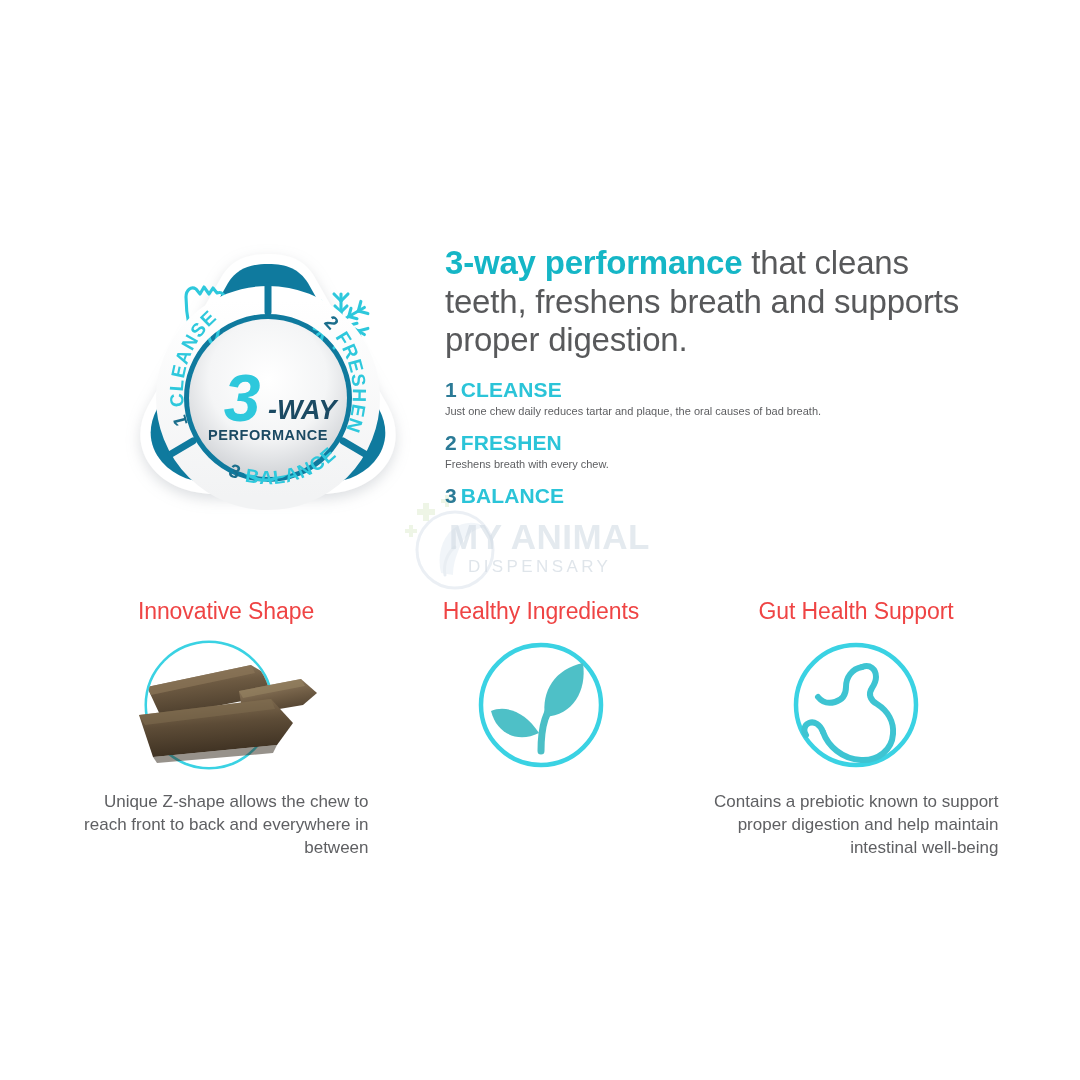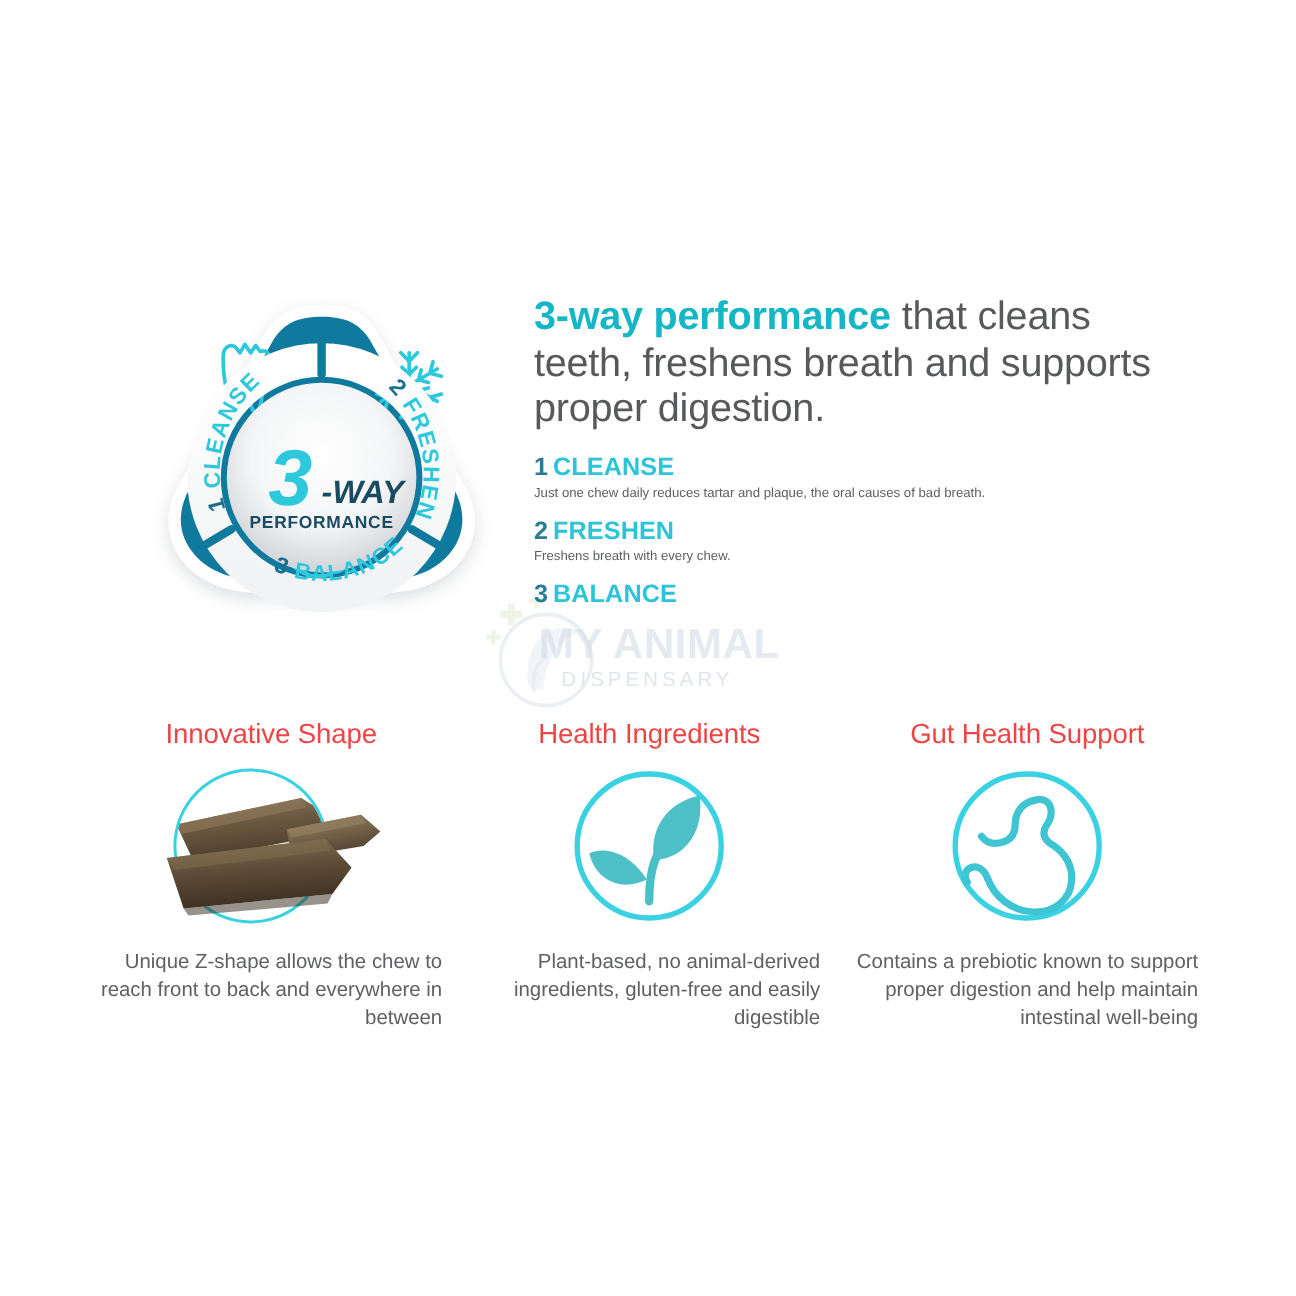--- a/index.html
+++ b/index.html
@@ -385,30 +385,29 @@
           <path d="M108 52 L170 40 L174 47 L112 59 Z" fill="#93805f" opacity="0.7"></path>
           <path d="M8 76 L140 60 L162 84 L146 106 L22 118 Z" fill="url(#chewB)"></path>
           <path d="M8 76 L140 60 L144 70 L14 86 Z" fill="#7d6a4e" opacity="0.6"></path>
           <path d="M22 118 L146 106 L142 114 L26 124 Z" fill="#2f2618" opacity="0.5"></path>
         </svg>
       </div>
       <p class="feature-caption">Unique Z-shape allows the chew to reach front to back and everywhere in between</p>
     </div>
 
     <div class="feature">
-      <p class="feature-title">Health Ingredients</p>
+      <p class="feature-title">Healthy Ingredients</p>
       <div class="feature-figure">
         <svg width="132" height="132" viewBox="0 0 132 132">
           <circle cx="66" cy="66" r="60" fill="none" stroke="#3ad2e3" stroke-width="4.5"></circle>
           <path d="M66 112 C66 88 70 70 86 56" fill="none" stroke="#4bbfc6" stroke-width="7" stroke-linecap="round"></path>
           <path d="M70 78 C66 52 80 30 108 24 C112 52 98 76 70 78 Z" fill="#4ec0c7"></path>
           <path d="M64 94 C50 72 30 66 16 72 C22 96 44 104 64 94 Z" fill="#4ec0c7"></path>
         </svg>
       </div>
-      <p class="feature-caption">Plant-based, no animal-derived ingredients, gluten-free and easily digestible</p>
     </div>
 
     <div class="feature">
       <p class="feature-title">Gut Health Support</p>
       <div class="feature-figure">
         <svg width="132" height="132" viewBox="0 0 132 132">
           <circle cx="66" cy="66" r="60" fill="none" stroke="#3ad2e3" stroke-width="4.5"></circle>
           <g fill="none" stroke="#3ec4d2" stroke-width="6" stroke-linecap="round" stroke-linejoin="round">
             <path d="M72 28
                      c8 -3 14 2 14 10

